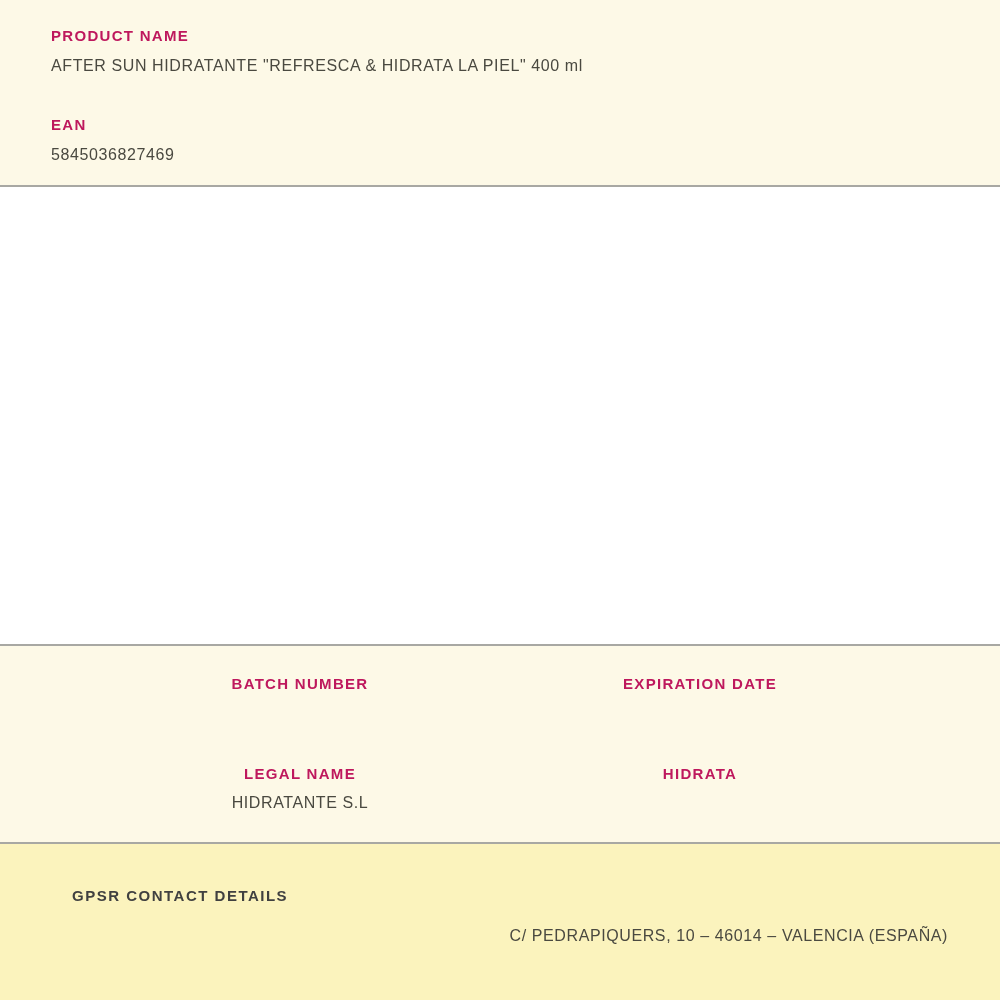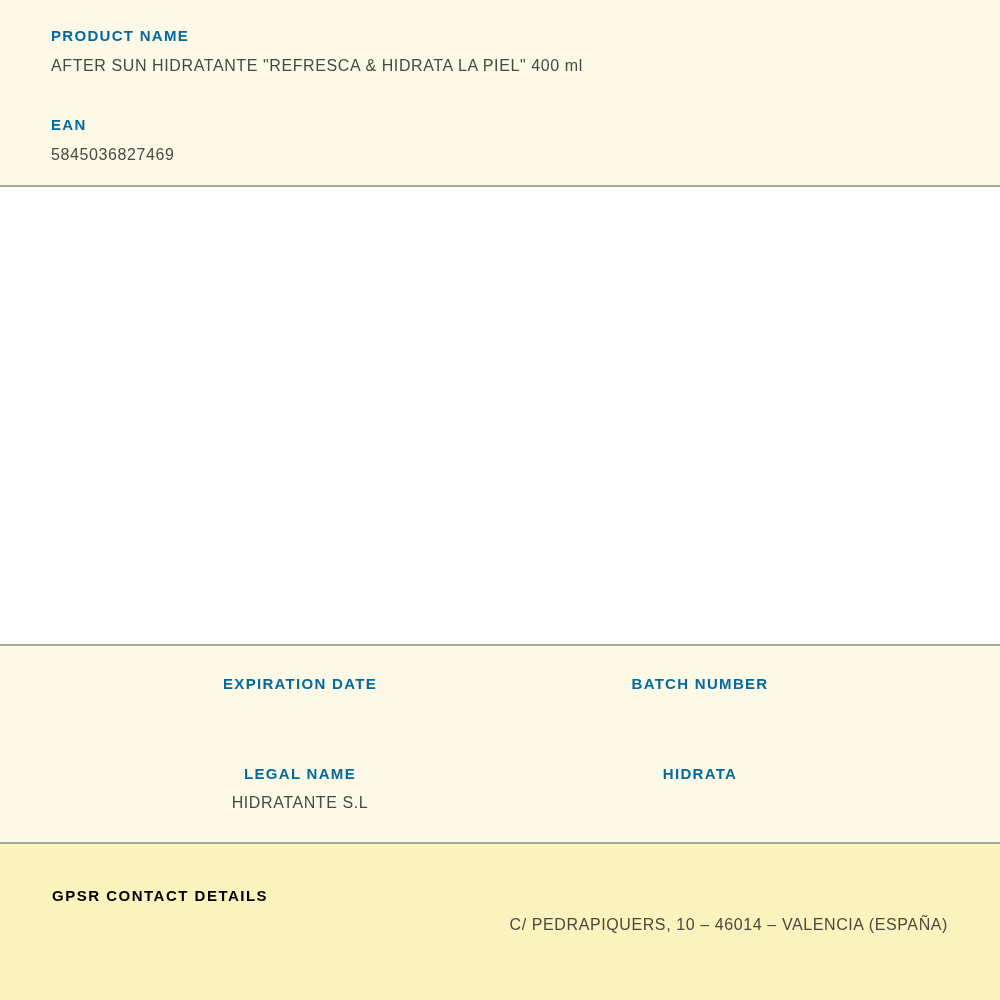--- a/index.html
+++ b/index.html
@@ -38,21 +38,21 @@
   .section-gpsr {
     background: #fbf3bd;
     height: 156px;
     box-sizing: border-box;
     padding: 42px 52px 0 52px;
   }
   .field-label {
     font-size: 15px;
     font-weight: bold;
     letter-spacing: 1.3px;
-    color: #0369a1;
+    color: #be185d;
     line-height: 20px;
   }
   .field-value {
     font-size: 16px;
     letter-spacing: 0.6px;
     color: #4a4940;
     line-height: 22px;
   }
   .section-top .field-group {
     margin-bottom: 38px;
@@ -71,25 +71,26 @@
   .details-grid .cell .field-label {
     margin-bottom: 8px;
   }
   .details-grid .cell .field-value {
     min-height: 22px;
   }
   .gpsr-heading {
     font-size: 15px;
     font-weight: bold;
     letter-spacing: 1.5px;
-    color: #000000;
+    color: #404040;
     line-height: 20px;
+    margin-left: 20px;
   }
   .gpsr-address {
-    margin-top: 8px;
+    margin-top: 19px;
     text-align: right;
     font-size: 16px;
     letter-spacing: 0.6px;
     color: #4a4940;
     line-height: 22px;
   }
 </style>
 </head>
 <body>
 
@@ -106,25 +107,25 @@
 
 <hr class="divider">
 
 <div class="image-area"></div>
 
 <hr class="divider">
 
 <section class="section-details">
   <div class="details-grid">
     <div class="cell">
-      <div class="field-label">EXPIRATION DATE</div>
+      <div class="field-label">BATCH NUMBER</div>
       <div class="field-value"></div>
     </div>
     <div class="cell">
-      <div class="field-label">BATCH NUMBER</div>
+      <div class="field-label">EXPIRATION DATE</div>
       <div class="field-value"></div>
     </div>
     <div class="cell">
       <div class="field-label">LEGAL NAME</div>
       <div class="field-value">HIDRATANTE S.L</div>
     </div>
     <div class="cell">
       <div class="field-label">HIDRATA</div>
     </div>
   </div>

